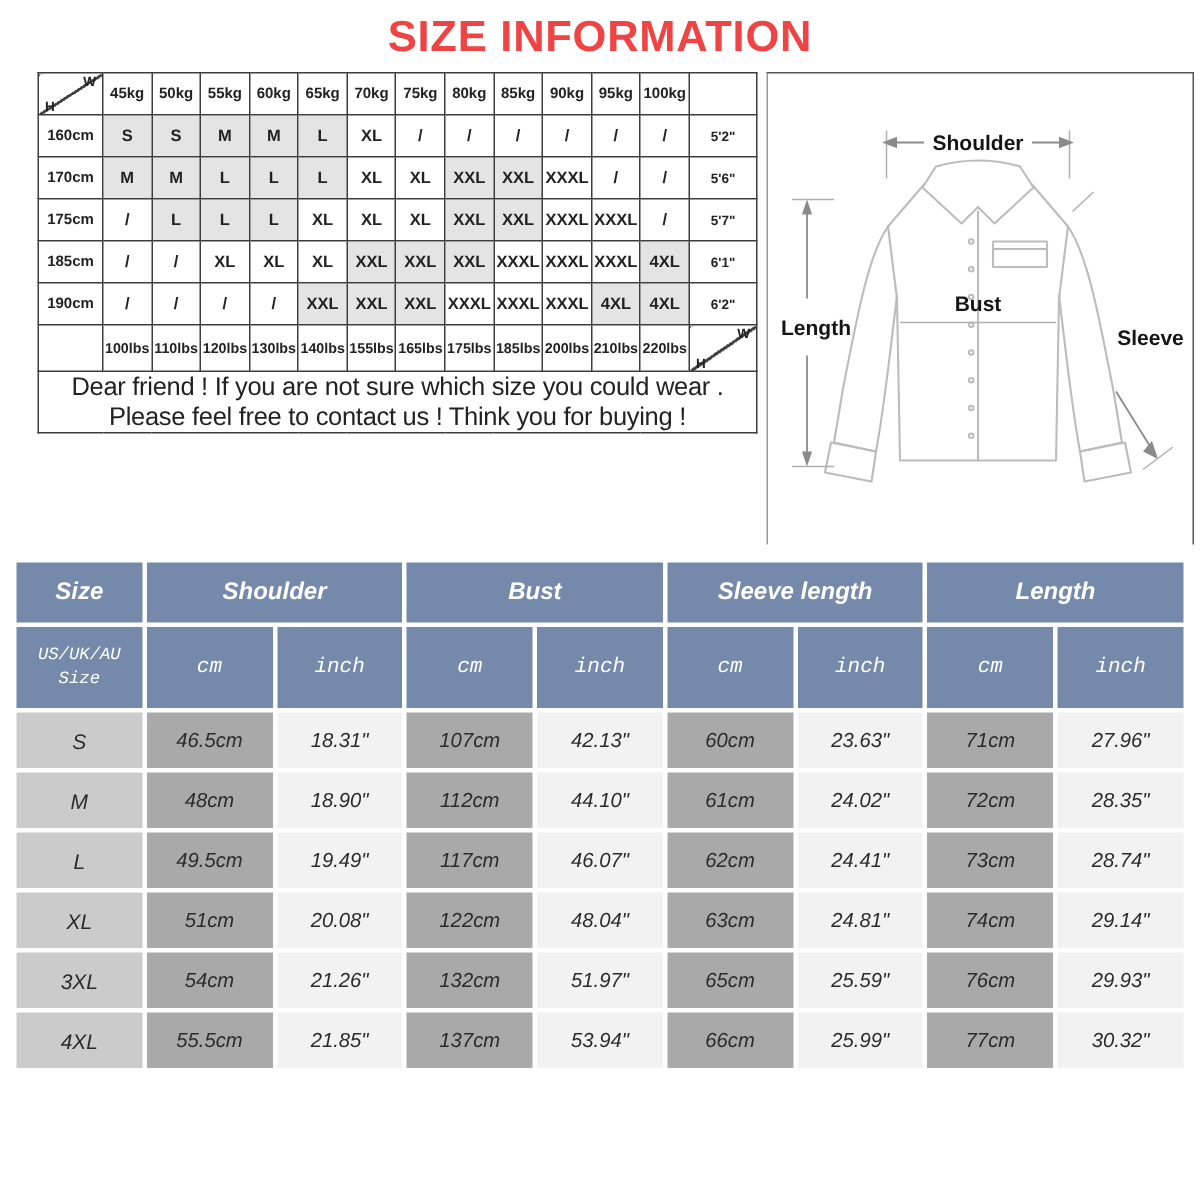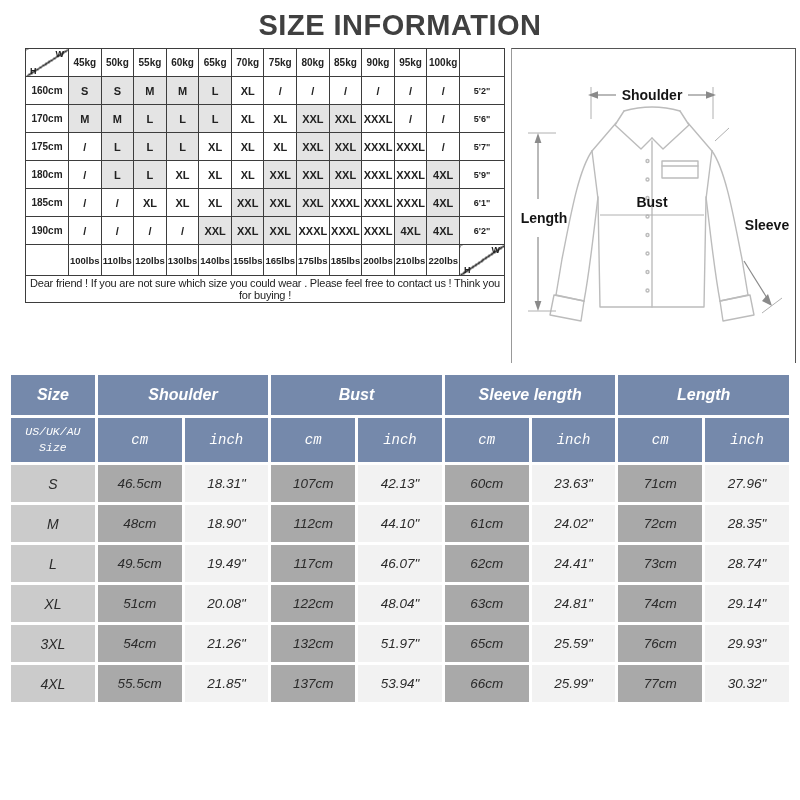--- a/index.html
+++ b/index.html
@@ -2,35 +2,35 @@
 <html style="--header-blue: #7589ab; --size-col-bg: #cbcbcb; --cm-col-bg: #a9a9a9; --inch-col-bg: #f2f2f2; --shaded-cell-bg: #e4e4e4; --matrix-border: #3d3d3d;"><head>
 <meta charset="utf-8">
 <style>
   html,body{margin:0;padding:0;}
   body{
     width:800px;height:800px;background:#fff;overflow:hidden;
     font-family:"Liberation Sans",sans-serif;color:#222;
   }
   .title{
     margin:0;padding:9px 0 6px 0;text-align:center;
-    font-size:29px;font-weight:800;letter-spacing:.5px;color:#404040;
+    font-size:29px;font-weight:800;letter-spacing:.5px;color:#ef4444;
   }
   .top-section{display:flex;align-items:flex-start;margin-left:25px;}
 
   
   .matrix{border-collapse:collapse;width:480px;table-layout:fixed;flex:none;}
   .matrix td{
     border:1.5px solid var(--matrix-border);text-align:center;vertical-align:middle;
     height:27px;padding:0;font-size:10px;font-weight:700;color:#222;overflow:hidden;
   }
   .matrix td.sz{font-size:11px;}
   .matrix td.shaded{background:var(--shaded-cell-bg);}
   .matrix td.feet{font-size:9px;}
   .matrix td.lbs{font-size:9.5px;height:30px;}
-  .matrix td.note{font-size:11px;font-weight:400;height:26px;letter-spacing:-.2px;}
+  .matrix td.note{font-size:17px;font-weight:400;height:26px;letter-spacing:-.2px;}
   .matrix td.corner{
     position:relative;
     background:linear-gradient(to bottom right,transparent 48%,var(--matrix-border) 48%,var(--matrix-border) 52%,transparent 52%);
   }
   .matrix td.corner .w{position:absolute;top:0;right:4px;font-size:9px;font-weight:700;}
   .matrix td.corner .h{position:absolute;bottom:0;left:4px;font-size:9px;font-weight:700;}
 
   
   .diagram{
     width:283px;height:314px;margin-left:6px;flex:none;
@@ -45,21 +45,21 @@
   .dlabel{font-family:"Liberation Sans",sans-serif;font-size:14px;font-weight:700;fill:#141414;}
 
   
   .sizes{
     border-collapse:separate;border-spacing:3px;table-layout:fixed;
     width:784px;margin:9px auto 0 auto;font-style:italic;
   }
   .sizes th,.sizes td{text-align:center;vertical-align:middle;padding:0;overflow:hidden;}
   .sizes th.g{background:var(--header-blue);color:#fff;font-size:16px;font-weight:700;height:40px;}
   .sizes th.sub{
-    background:var(--header-blue);color:#fff;height:44px;
+    background:var(--header-blue);color:#fff;height:54px;
     font-family:"Liberation Mono",monospace;font-weight:400;font-size:14px;
   }
   .sizes th.sub-size{font-size:11.5px;white-space:pre-line;line-height:1.35;}
   .sizes td{height:37px;font-size:13.5px;color:#2b2b2b;}
   .sizes td.size-name{background:var(--size-col-bg);font-size:14px;}
   .sizes td.cm{background:var(--cm-col-bg);}
   .sizes td.in{background:var(--inch-col-bg);}
 </style>
 </head>
 <body>
@@ -136,36 +136,20 @@
             <td class="sz shaded">L</td>
             <td class="sz">XL</td>
             <td class="sz">XL</td>
             <td class="sz">XL</td>
             <td class="sz shaded">XXL</td>
             <td class="sz shaded">XXL</td>
             <td class="sz">XXXL</td>
             <td class="sz">XXXL</td>
             <td class="sz">/</td>
             <td class="feet">5'7"</td>
-          </tr>
-          <tr>
-            <td class="hlabel">180cm</td>
-            <td class="sz">/</td>
-            <td class="sz shaded">L</td>
-            <td class="sz shaded">L</td>
-            <td class="sz">XL</td>
-            <td class="sz">XL</td>
-            <td class="sz">XL</td>
-            <td class="sz shaded">XXL</td>
-            <td class="sz shaded">XXL</td>
-            <td class="sz shaded">XXL</td>
-            <td class="sz">XXXL</td>
-            <td class="sz">XXXL</td>
-            <td class="sz shaded">4XL</td>
-            <td class="feet">5'9"</td>
           </tr>
           <tr>
             <td class="hlabel">185cm</td>
             <td class="sz">/</td>
             <td class="sz">/</td>
             <td class="sz">XL</td>
             <td class="sz">XL</td>
             <td class="sz">XL</td>
             <td class="sz shaded">XXL</td>
             <td class="sz shaded">XXL</td>

